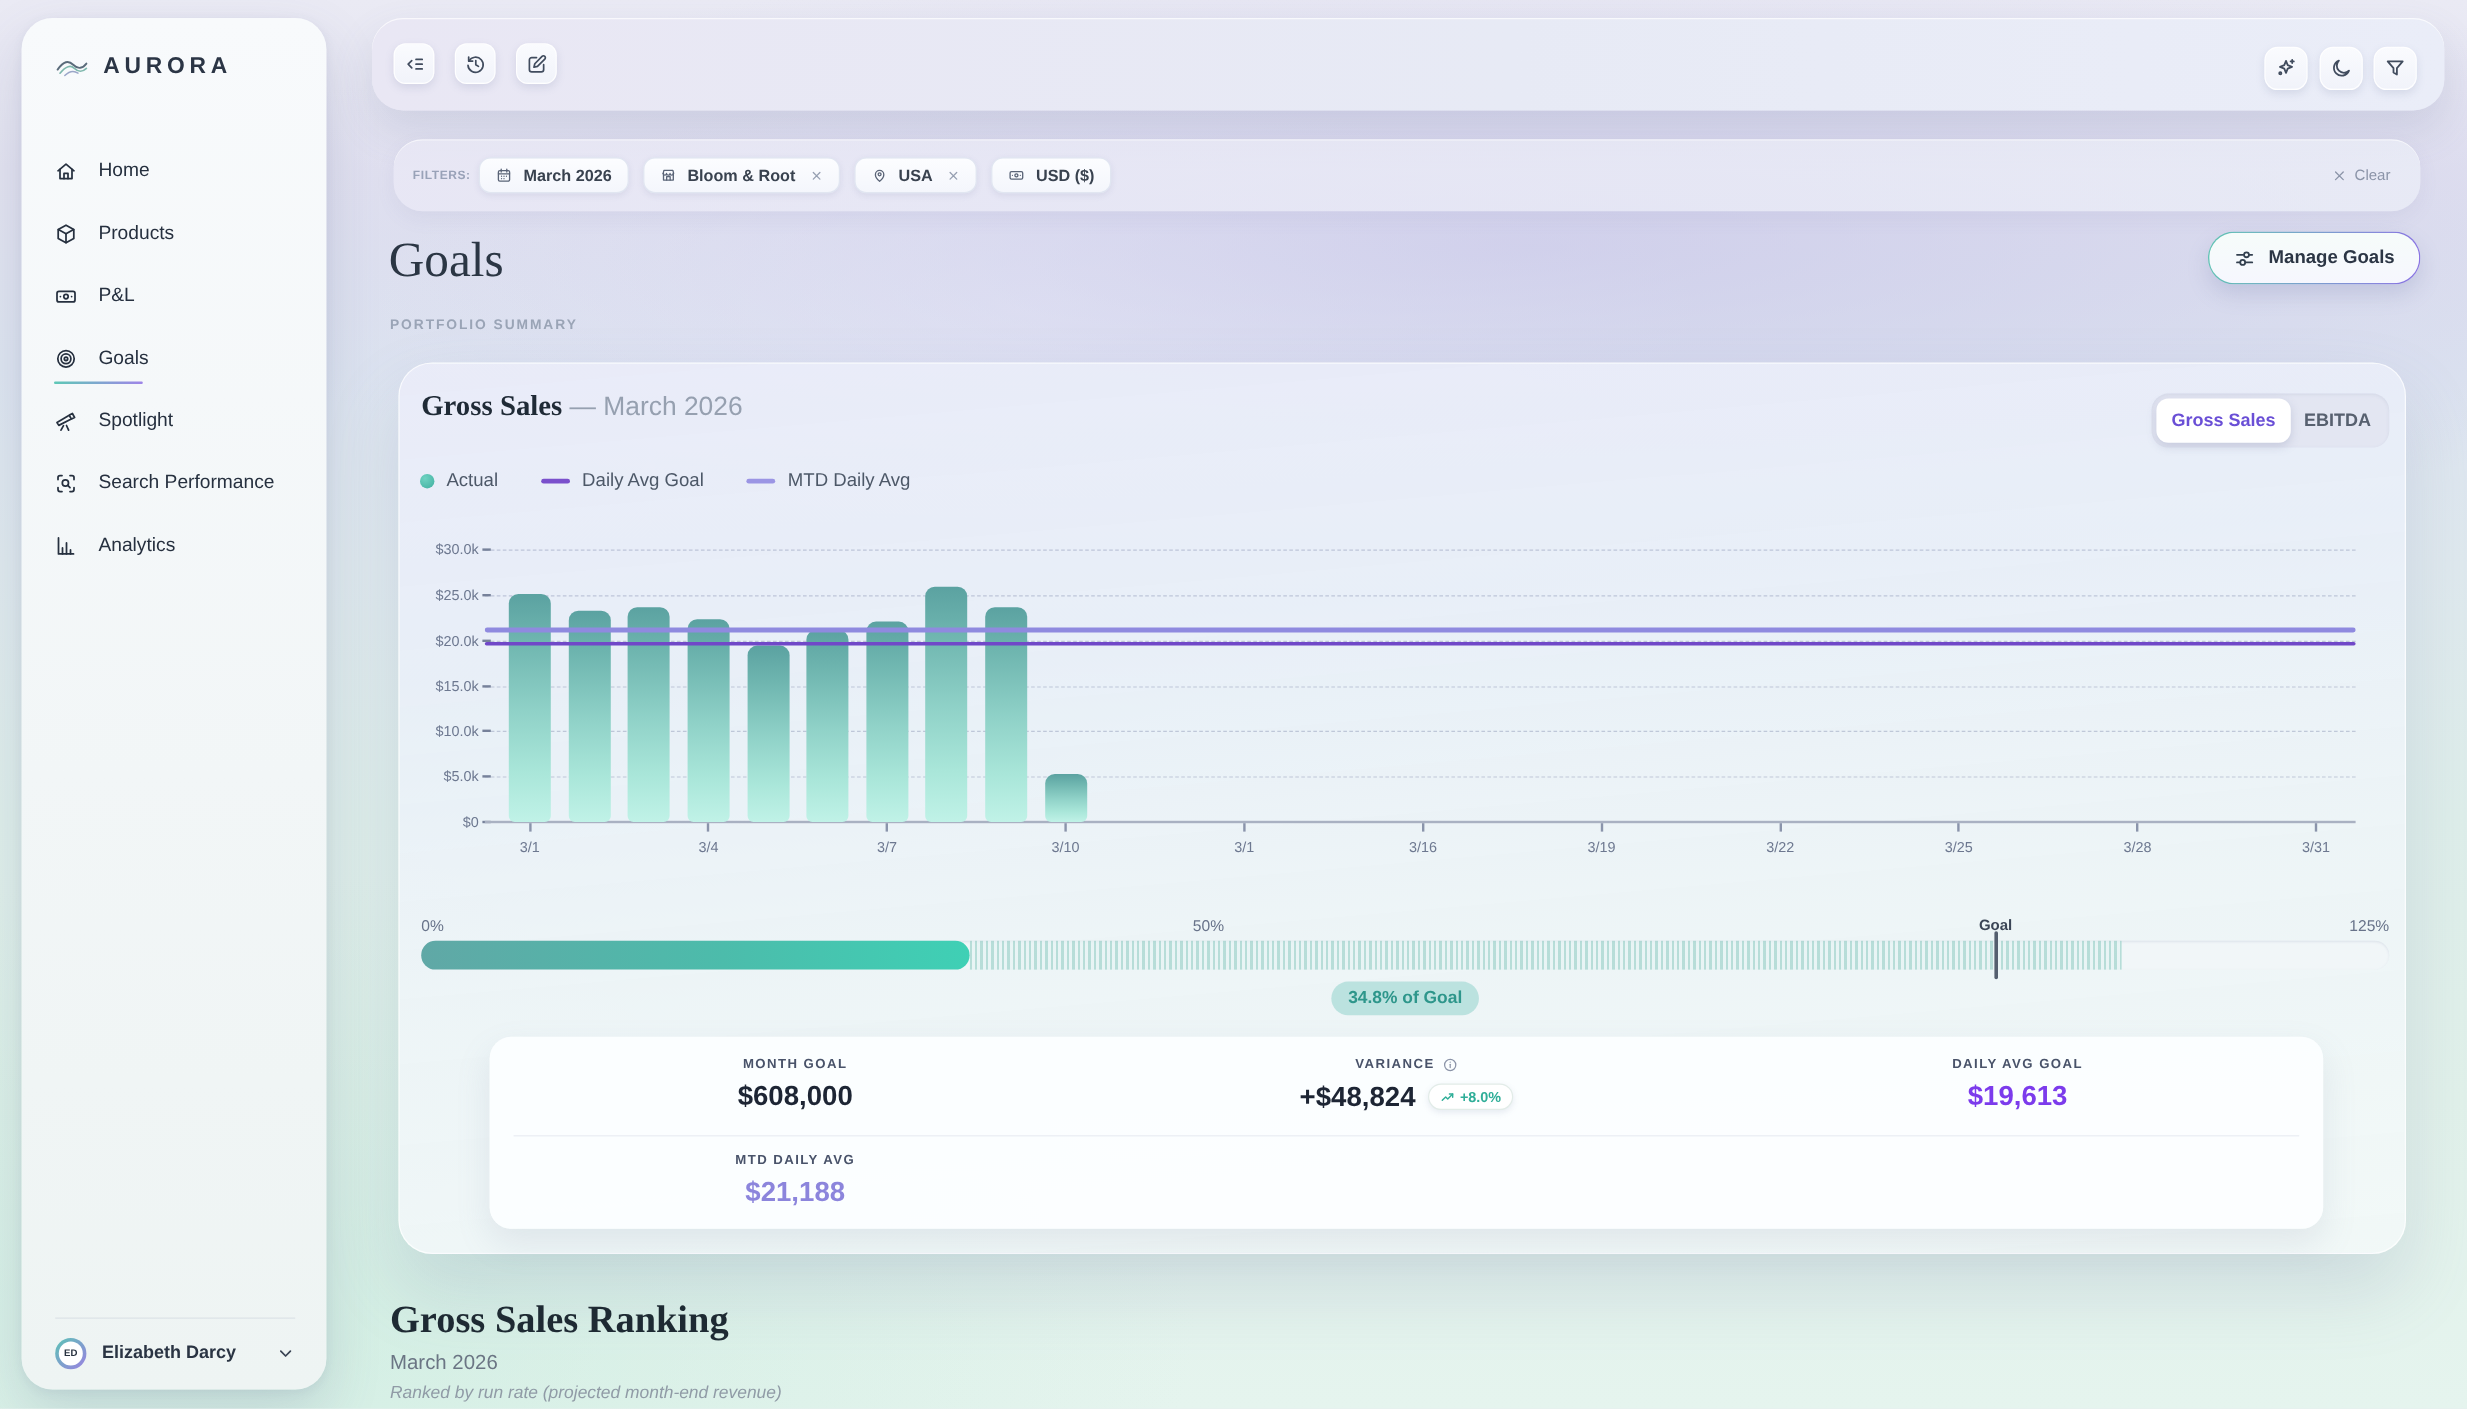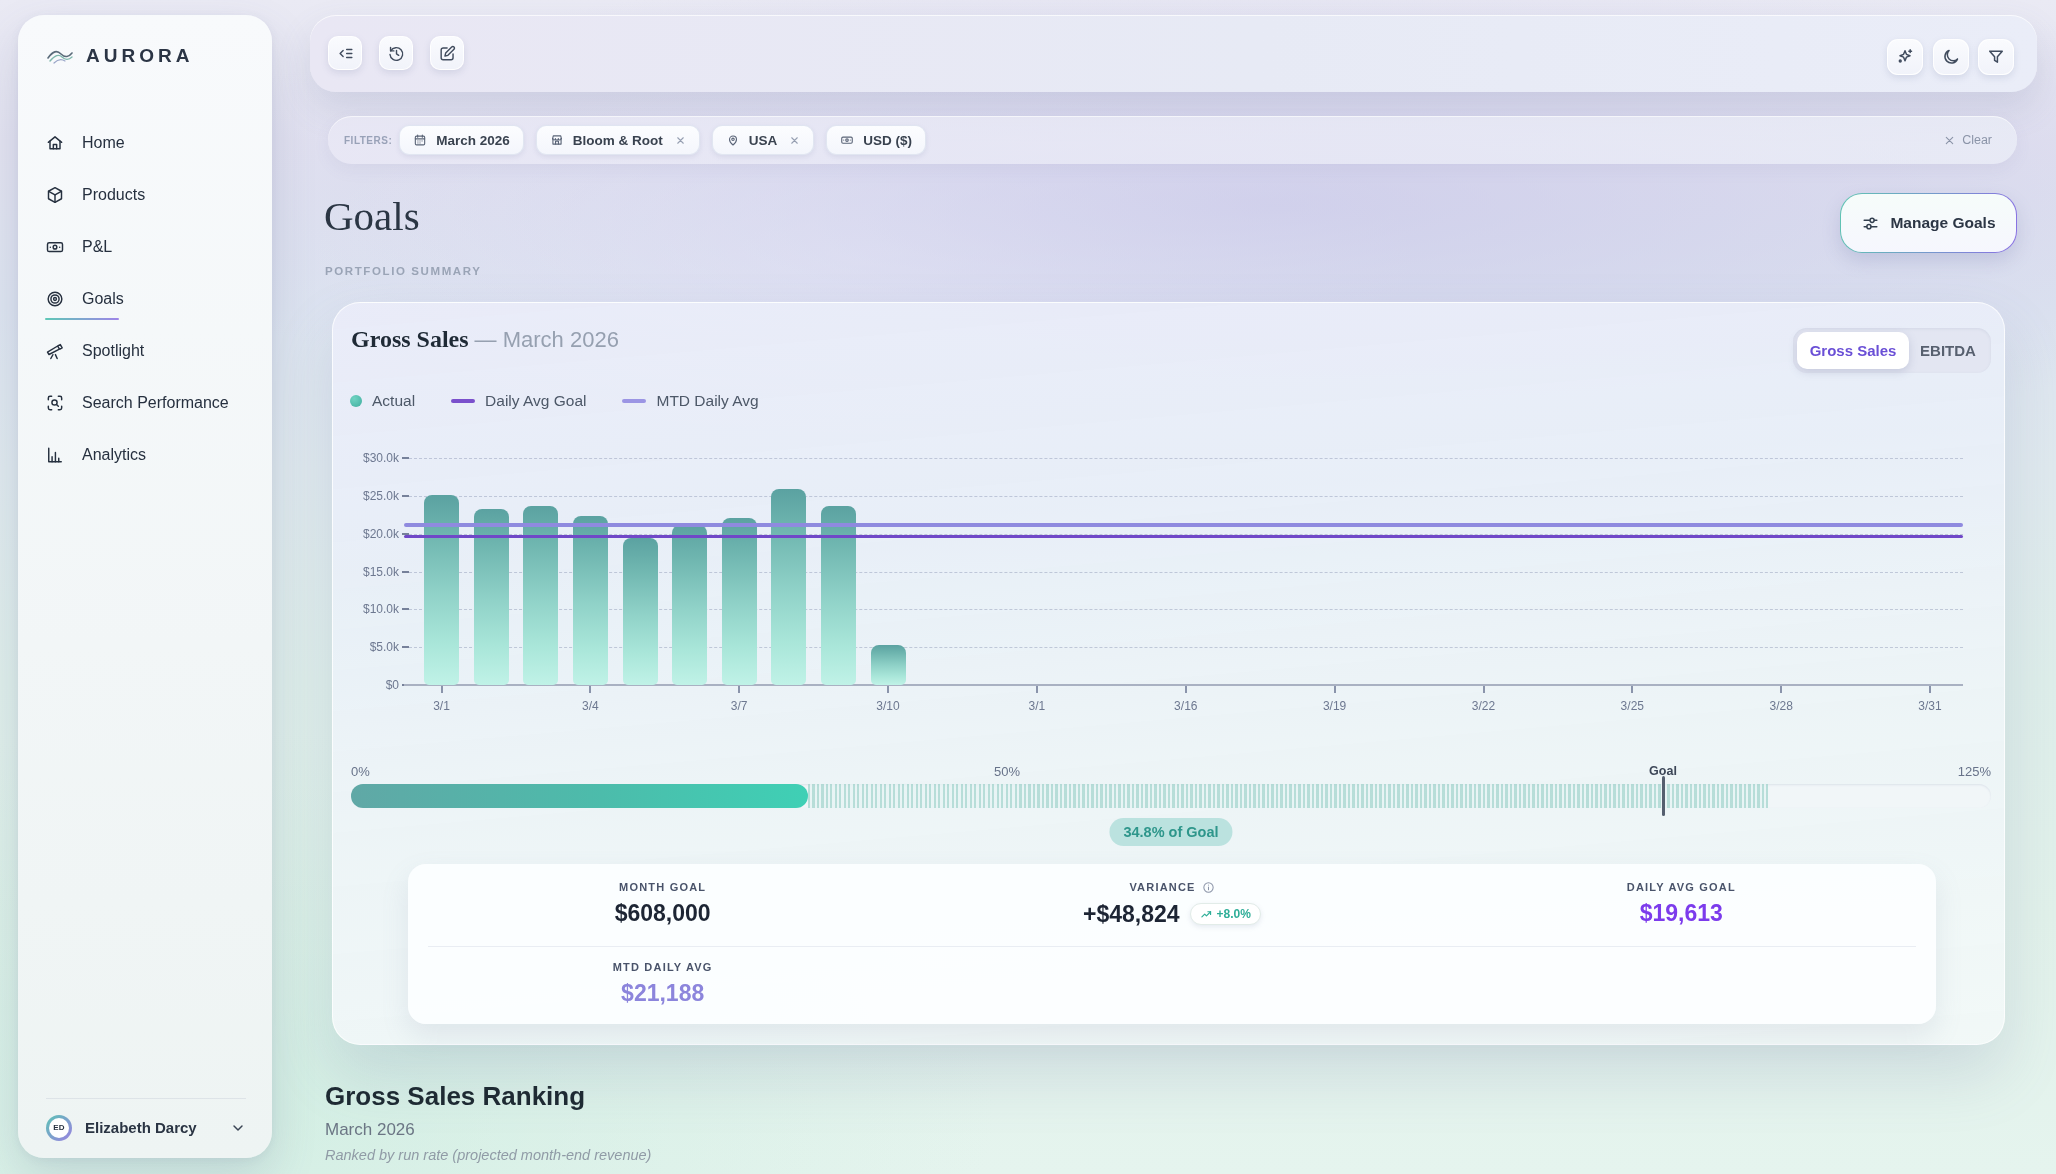--- a/index.html
+++ b/index.html
@@ -31,36 +31,36 @@
     display:flex;align-items:center;justify-content:center;letter-spacing:.2px;}
   .user-name{font-size:15px;font-weight:700;color:#2a3443;flex:1;}
   
   .toolbar{position:absolute;left:310px;top:15px;width:1727px;height:77px;border-radius:26px;
     background:linear-gradient(90deg,#e9e7f4 0%,#e7eaf5 55%,#eaedf8 100%);
     box-shadow:0 16px 35px rgba(100,110,150,.16),inset 0 1px 0 rgba(255,255,255,.7);}
   .tb-btn{position:absolute;border-radius:10px;background:linear-gradient(180deg,#fafbfe,#f1f3fa);
     border:1px solid rgba(255,255,255,.9);box-shadow:0 3px 7px rgba(110,120,160,.18);
     display:flex;align-items:center;justify-content:center;cursor:pointer;color:#414c5e;}
   
-  .filters{position:absolute;left:328px;top:116px;width:1689px;height:48px;border-radius:24px;
+  .filters{position:absolute;left:328px;top:116px;width:1689px;height:60px;border-radius:24px;
     background:linear-gradient(90deg,rgba(234,233,246,.78),rgba(236,239,248,.72));
     box-shadow:inset 0 1px 0 rgba(255,255,255,.6),0 6px 16px rgba(110,120,160,.08);
     display:flex;align-items:center;padding:0 25px 0 16px;}
   .filters-label{font-size:10px;font-weight:700;letter-spacing:.5px;color:#99a2b8;margin-right:7px;}
   .chips{display:flex;align-items:center;gap:12px;flex:1;}
   .chip{height:30px;border-radius:10px;background:linear-gradient(180deg,#fcfdff,#f4f6fc);
     border:1px solid rgba(222,227,240,.9);box-shadow:0 2px 5px rgba(110,120,160,.14);
     display:flex;align-items:center;gap:9px;padding:0 13px;cursor:pointer;}
   .chip .c-lbl{font-size:13.5px;font-weight:600;color:#39424f;}
   .chip .c-x{color:#97a0b2;margin-left:3px;display:flex;}
   .clear{display:flex;align-items:center;gap:7px;color:#8b94a8;font-size:12.5px;font-weight:500;cursor:pointer;}
   
   .page-title{position:absolute;left:324px;top:192px;margin:0;font-family:"Liberation Serif",serif;
     font-size:41px;font-weight:400;color:#2b3644;}
-  .manage-btn{position:absolute;left:1840px;top:193px;width:177px;height:60px;border-radius:22px;
+  .manage-btn{position:absolute;left:1840px;top:193px;width:177px;height:44px;border-radius:22px;
     border:1.5px solid transparent;cursor:pointer;
     background:linear-gradient(180deg,#f6fcfa,#f6f7fe) padding-box,linear-gradient(100deg,#5fc5b2,#8a70e4) border-box;
     box-shadow:0 8px 18px rgba(110,120,170,.22);
     display:flex;align-items:center;justify-content:center;gap:10px;font-family:"Liberation Sans",sans-serif;
     font-size:15.5px;font-weight:600;color:#2c3645;}
   .section-label{position:absolute;left:325px;top:265px;font-size:11.5px;font-weight:700;letter-spacing:1.6px;color:#9aa4b6;}
   
   .card{position:absolute;left:332px;top:302px;width:1673px;height:743px;border-radius:28px;
     background:linear-gradient(175deg,rgba(234,236,249,.92) 0%,rgba(233,239,248,.9) 30%,rgba(238,245,247,.93) 62%,rgba(242,248,248,.95) 100%);
     border:1px solid rgba(255,255,255,.75);
@@ -109,21 +109,21 @@
   .stat-label{display:flex;align-items:center;gap:6px;font-size:11px;font-weight:700;letter-spacing:1.2px;color:#49536a;}
   .stat-value{font-size:23px;font-weight:700;color:#1d2534;display:flex;align-items:center;gap:10px;}
   .stat-value.teal{color:#3bbfae;}
   .stat-value.purple{color:#7c3bec;}
   .stat-value.lavender{color:#8c85dc;}
   .var-badge{height:22px;border-radius:11px;background:#fff;border:1px solid #e2ece8;
     box-shadow:0 2px 5px rgba(110,120,160,.15);display:flex;align-items:center;gap:4px;padding:0 9px;
     font-size:12px;font-weight:700;color:#2fae98;}
   
   .ranking{position:absolute;left:325px;top:1081px;}
-  .ranking h2{margin:0;font-family:Liberation Sans, sans-serif;font-size:26px;font-weight:600;color:#1e2a33;}
+  .ranking h2{margin:0;font-family:Liberation Serif, serif;font-size:32px;font-weight:600;color:#1e2a33;}
   .rk-sub{margin-top:8px;font-size:17px;color:#6b7584;}
   .rk-note{margin-top:7px;font-size:14.5px;font-style:italic;color:#909ba6;}
 </style>
 </head>
 <body>
 
 <div id="app">
   <aside class="sidebar">
     <div class="logo-row">
       <span class="logo-icon">

